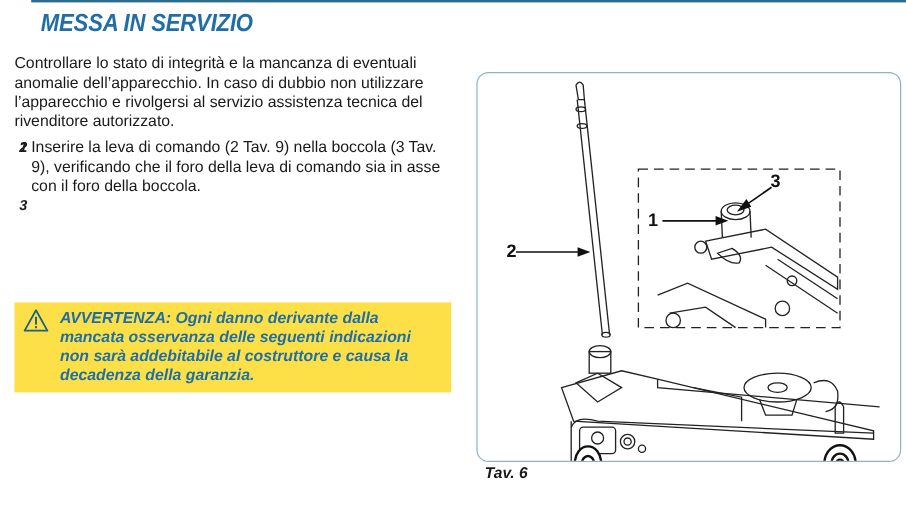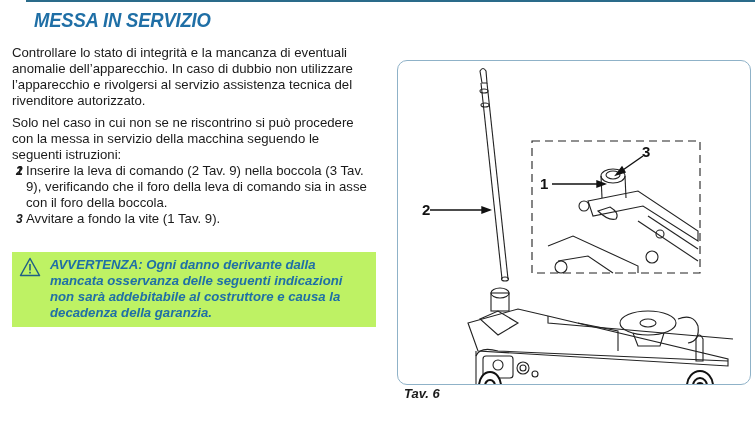--- a/index.html
+++ b/index.html
@@ -6,51 +6,49 @@
   body { width: 755px; height: 431px; position: relative; overflow: hidden;
          font-family: "Liberation Sans", sans-serif; color: #1a1a1a; }
   .topline { position: absolute; left: 26px; top: 0; width: 729px; height: 2px; background: #2a6b8a; }
   .title { position: absolute; left: 34px; top: 8px; font-size: 20.5px; font-weight: bold; font-style: italic;
            color: #1f6fa6; letter-spacing: -0.2px; transform: scaleX(0.9); transform-origin: left; }
   .col { position: absolute; left: 12px; top: 45px; width: 370px; font-size: 13.2px; line-height: 16px; }
   .col p { margin: 0 16px 6px 0; }
   .steps { margin: 0; padding: 0; list-style: none; }
   .steps li { position: relative; padding-left: 14px; }
   .steps .num { position: absolute; left: 4px; top: 0; font-style: italic; font-weight: bold; font-size: 12px; }
-  .warn { position: absolute; left: 12px; top: 252px; width: 364px; height: 75px; background: #bef264; }
+  .warn { position: absolute; left: 12px; top: 252px; width: 364px; height: 75px; background: #fde047; }
   .warn-icon { position: absolute; left: 7px; top: 5px; width: 22px; height: 20px; }
   .warn-text { position: absolute; left: 38px; top: 5px; width: 320px; font-size: 13.2px; line-height: 16px;
                font-weight: bold; font-style: italic; color: #1f6fa6; }
   .warn-label { font-weight: 900; }
   .figure { position: absolute; left: 397px; top: 60px; width: 352px; height: 323px;
             border: 1.5px solid #8fb2c8; border-radius: 10px; background: #fff; }
   .caption { position: absolute; left: 404px; top: 386px; font-size: 13px; font-weight: bold; font-style: italic;
              color: #1a1a1a; }
   .callout { position: absolute; font-size: 15px; font-weight: bold; color: #111; }
 </style>
 </head>
 <body>
 
 <div class="topline"></div>
 <div class="title">MESSA IN SERVIZIO</div>
 
 <div class="col">
   <p>Controllare lo stato di integrità e la mancanza di eventuali anomalie dell’apparecchio. In caso di dubbio non utilizzare l’apparecchio e rivolgersi al servizio assistenza tecnica del rivenditore autorizzato.</p>
-  <p style="margin-bottom:0">Solo nel caso in cui non se ne riscontrino si può procedere con la messa in servizio della macchina seguendo le seguenti istruzioni:</p>
   <ol class="steps">
     <li>
       <span class="num">1</span>
     </li>
     <li>
       <span class="num">2</span>
       <span>Inserire la leva di comando (2 Tav. 9) nella boccola (3 Tav. 9), verificando che il foro della leva di comando sia in asse con il foro della boccola.</span>
     </li>
     <li>
       <span class="num">3</span>
-      <span>Avvitare a fondo la vite (1 Tav. 9).</span>
     </li>
   </ol>
 </div>
 
 <div class="warn">
   <svg class="warn-icon" viewBox="0 0 22 20">
     <path d="M11 1.5 L20.5 18.5 L1.5 18.5 Z" fill="none" stroke="#1f5f86" stroke-width="1.5" stroke-linejoin="round"></path>
     <rect x="10.2" y="7" width="1.6" height="6.5" fill="#1f5f86"></rect>
     <rect x="10.2" y="14.8" width="1.6" height="1.7" fill="#1f5f86"></rect>
   </svg>

